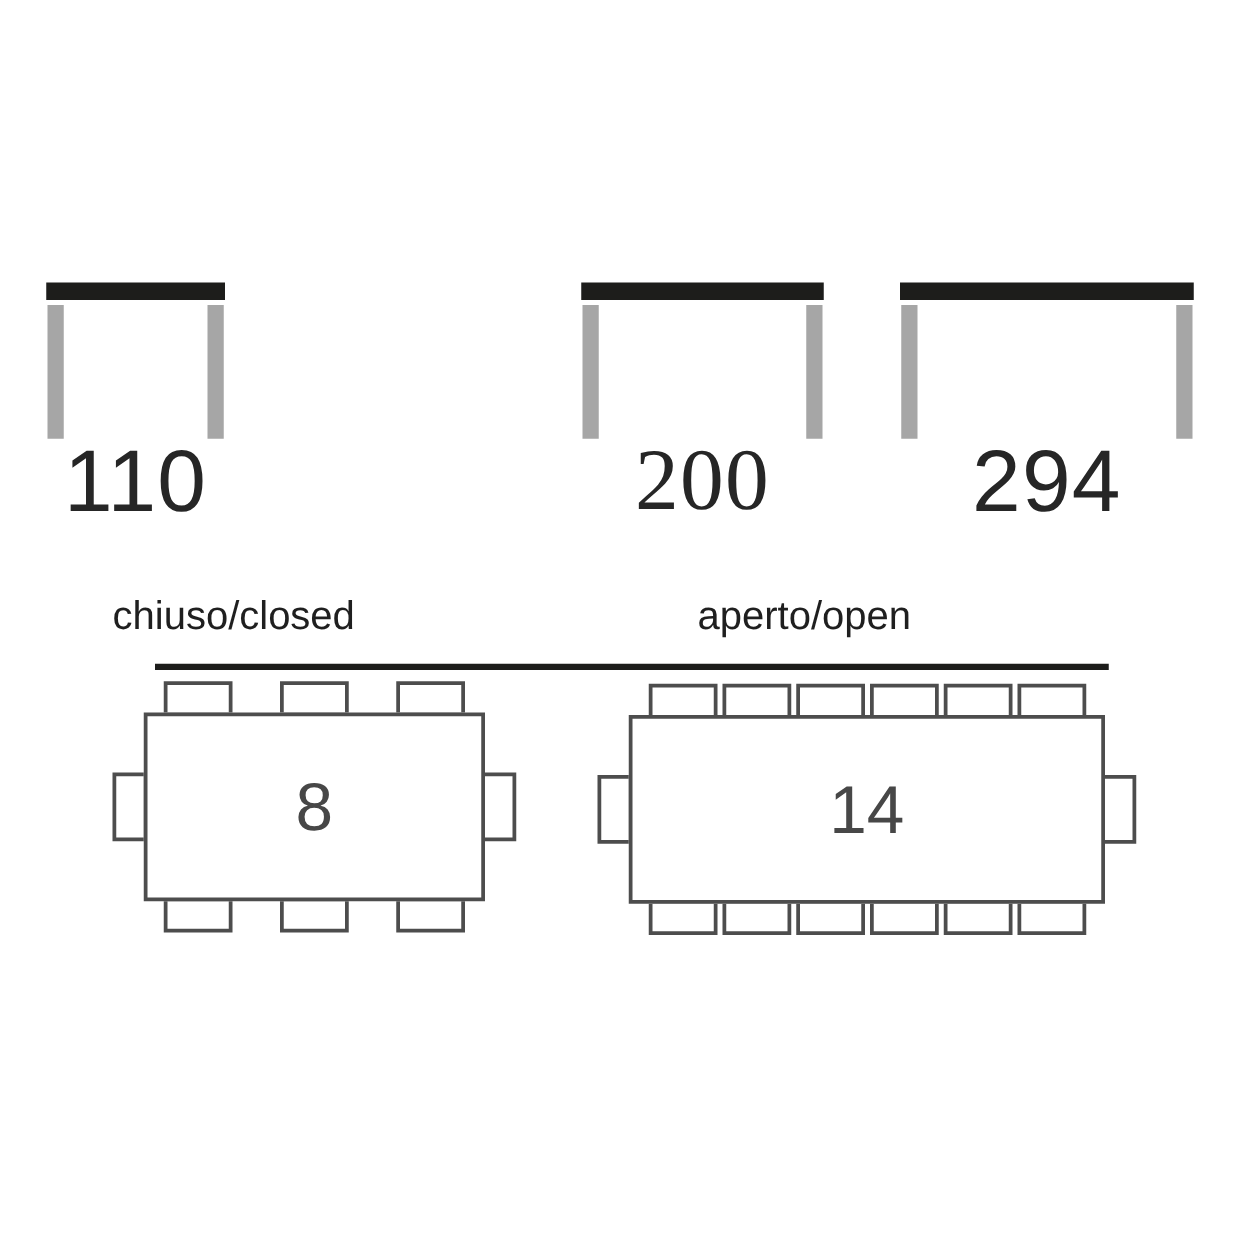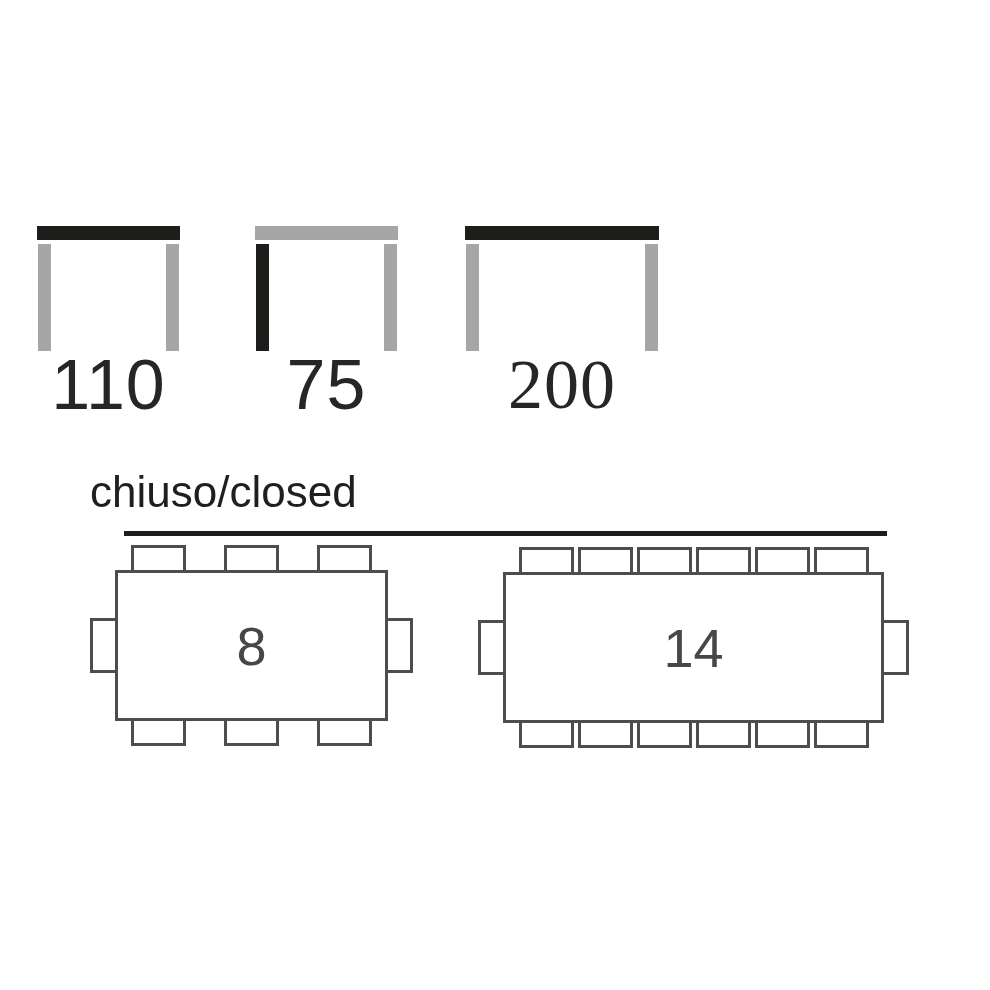--- a/index.html
+++ b/index.html
@@ -49,21 +49,21 @@
     line-height: 70px;
     letter-spacing: 1px;
     color: #262626;
     white-space: nowrap;
   }
 
   
   .section-label {
     position: absolute;
     top: 464px;
-    font-size: 44px;
+    font-size: 32px;
     line-height: 56px;
     color: #1f1f1f;
     white-space: nowrap;
   }
   .label-closed { left: 90px; }
   .label-open   { left: 558px; }
   .divider-line {
     position: absolute;
     left: 124px;
     top: 531px;
@@ -133,36 +133,37 @@
 
 <div class="canvas">
 
   <div class="dim-icon" style="left:37px; width:143px;" data-highlight="top-bar">
     <div class="bar"></div>
     <div class="leg leg-left"></div>
     <div class="leg leg-right"></div>
     <div class="dim-value">110</div>
   </div>
 
-  <div class="dim-icon" style="left:255px; width:143px;" data-highlight="left-leg">
-    <div class="bar"></div>
-    <div class="leg leg-left"></div>
-    <div class="leg leg-right"></div>
-    <div class="dim-value">75</div>
-  </div>
 
   <div class="dim-icon" style="left:465px; width:194px;font-family:Liberation Serif, serif;" data-highlight="top-bar">
     <div class="bar"></div>
     <div class="leg leg-left"></div>
     <div class="leg leg-right"></div>
     <div class="dim-value">200</div>
   </div>
 
+  <div class="dim-icon" style="left:720px; width:235px;" data-highlight="top-bar">
+    <div class="bar"></div>
+    <div class="leg leg-left"></div>
+    <div class="leg leg-right"></div>
+    <div class="dim-value">294</div>
+  </div>
 
   <div class="section-label label-closed">chiuso/closed</div>
+  <div class="section-label label-open">aperto/open</div>
   <div class="divider-line"></div>
 
   <div class="diagram diagram-closed">
     <div class="chairs-row top">
         <div class="chair h"></div>
         <div class="chair h"></div>
         <div class="chair h"></div>
       </div>
     <div class="chairs-row bottom">
         <div class="chair h"></div>

